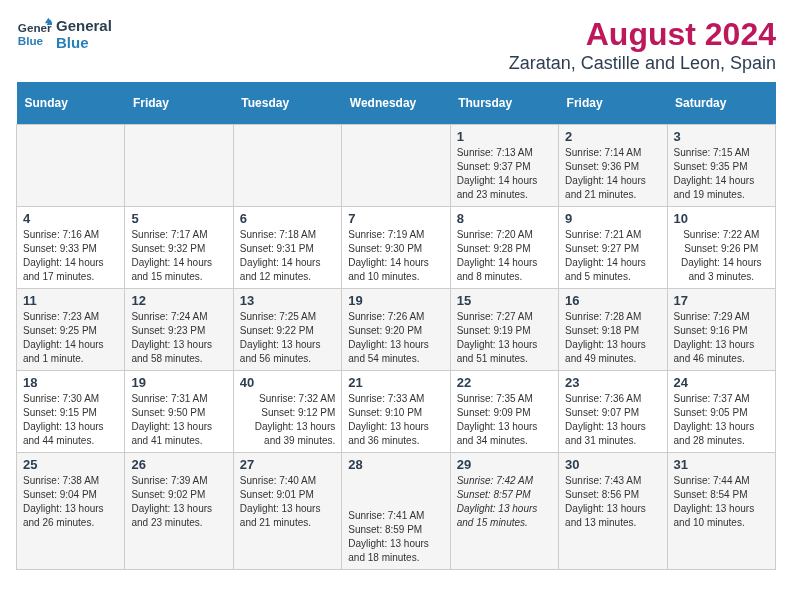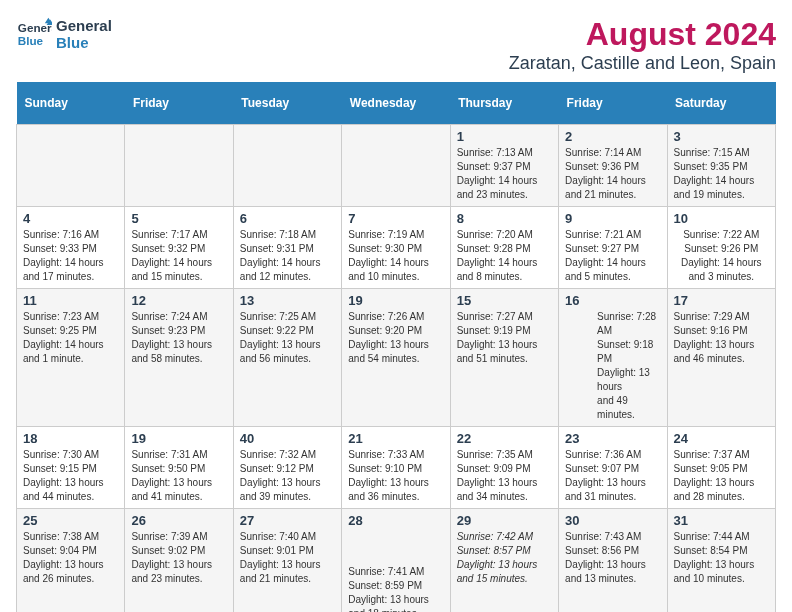--- a/index.html
+++ b/index.html
@@ -224,21 +224,21 @@
         </td>
         <td>
           <span class="day-number">15</span>
           <div class="day-info" style="white-space: pre-line;">Sunrise: 7:27 AM
 Sunset: 9:19 PM
 Daylight: 13 hours
 and 51 minutes.</div>
         </td>
         <td>
           <span class="day-number">16</span>
-          <div class="day-info" style="white-space: pre-line; margin-left: 32px;">Sunrise: 7:28 AM
+          <div class="day-info" style="white-space: pre-line;">Sunrise: 7:28 AM
 Sunset: 9:18 PM
 Daylight: 13 hours
 and 49 minutes.</div>
         </td>
         <td>
           <span class="day-number">17</span>
           <div class="day-info" style="white-space: pre-line;">Sunrise: 7:29 AM
 Sunset: 9:16 PM
 Daylight: 13 hours
 and 46 minutes.</div>
@@ -254,21 +254,21 @@
         </td>
         <td>
           <span class="day-number">19</span>
           <div class="day-info" style="white-space: pre-line;">Sunrise: 7:31 AM
 Sunset: 9:50 PM
 Daylight: 13 hours
 and 41 minutes.</div>
         </td>
         <td>
           <span class="day-number">40</span>
-          <div class="day-info" style="white-space: pre-line;">Sunrise: 7:32 AM
+          <div class="day-info" style="white-space: pre-line; text-align: right;">Sunrise: 7:32 AM
 Sunset: 9:12 PM
 Daylight: 13 hours
 and 39 minutes.</div>
         </td>
         <td>
           <span class="day-number">21</span>
           <div class="day-info" style="white-space: pre-line;">Sunrise: 7:33 AM
 Sunset: 9:10 PM
 Daylight: 13 hours
 and 36 minutes.</div>

